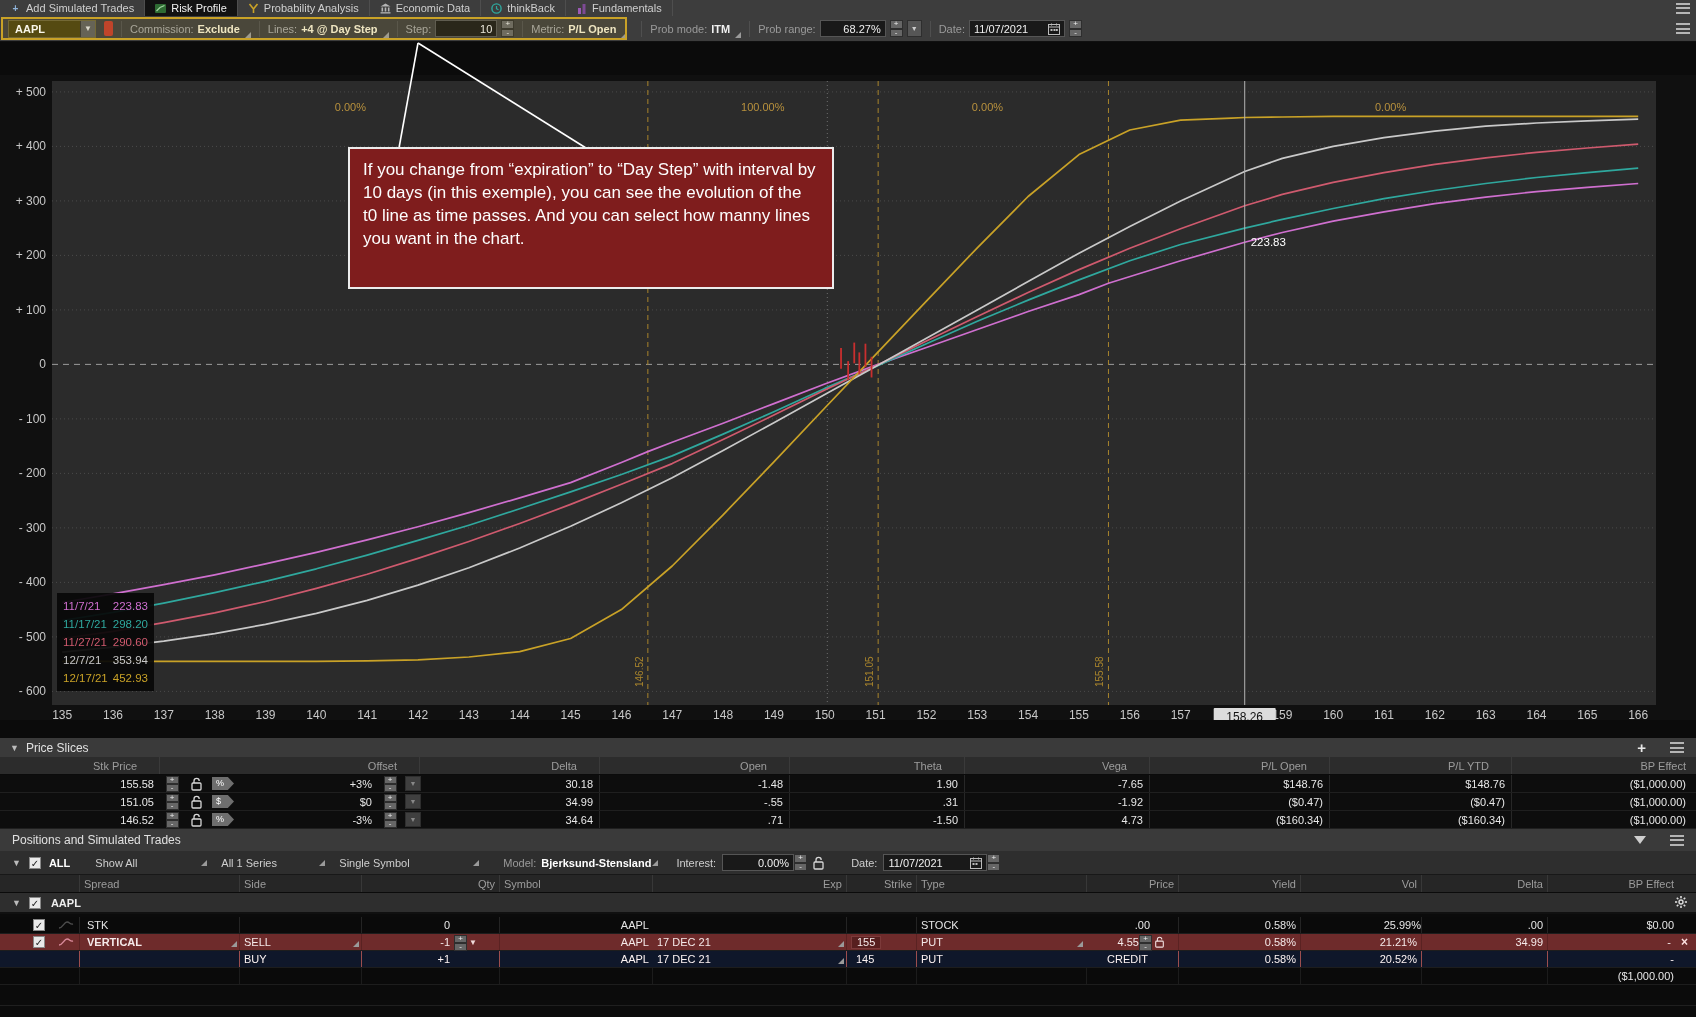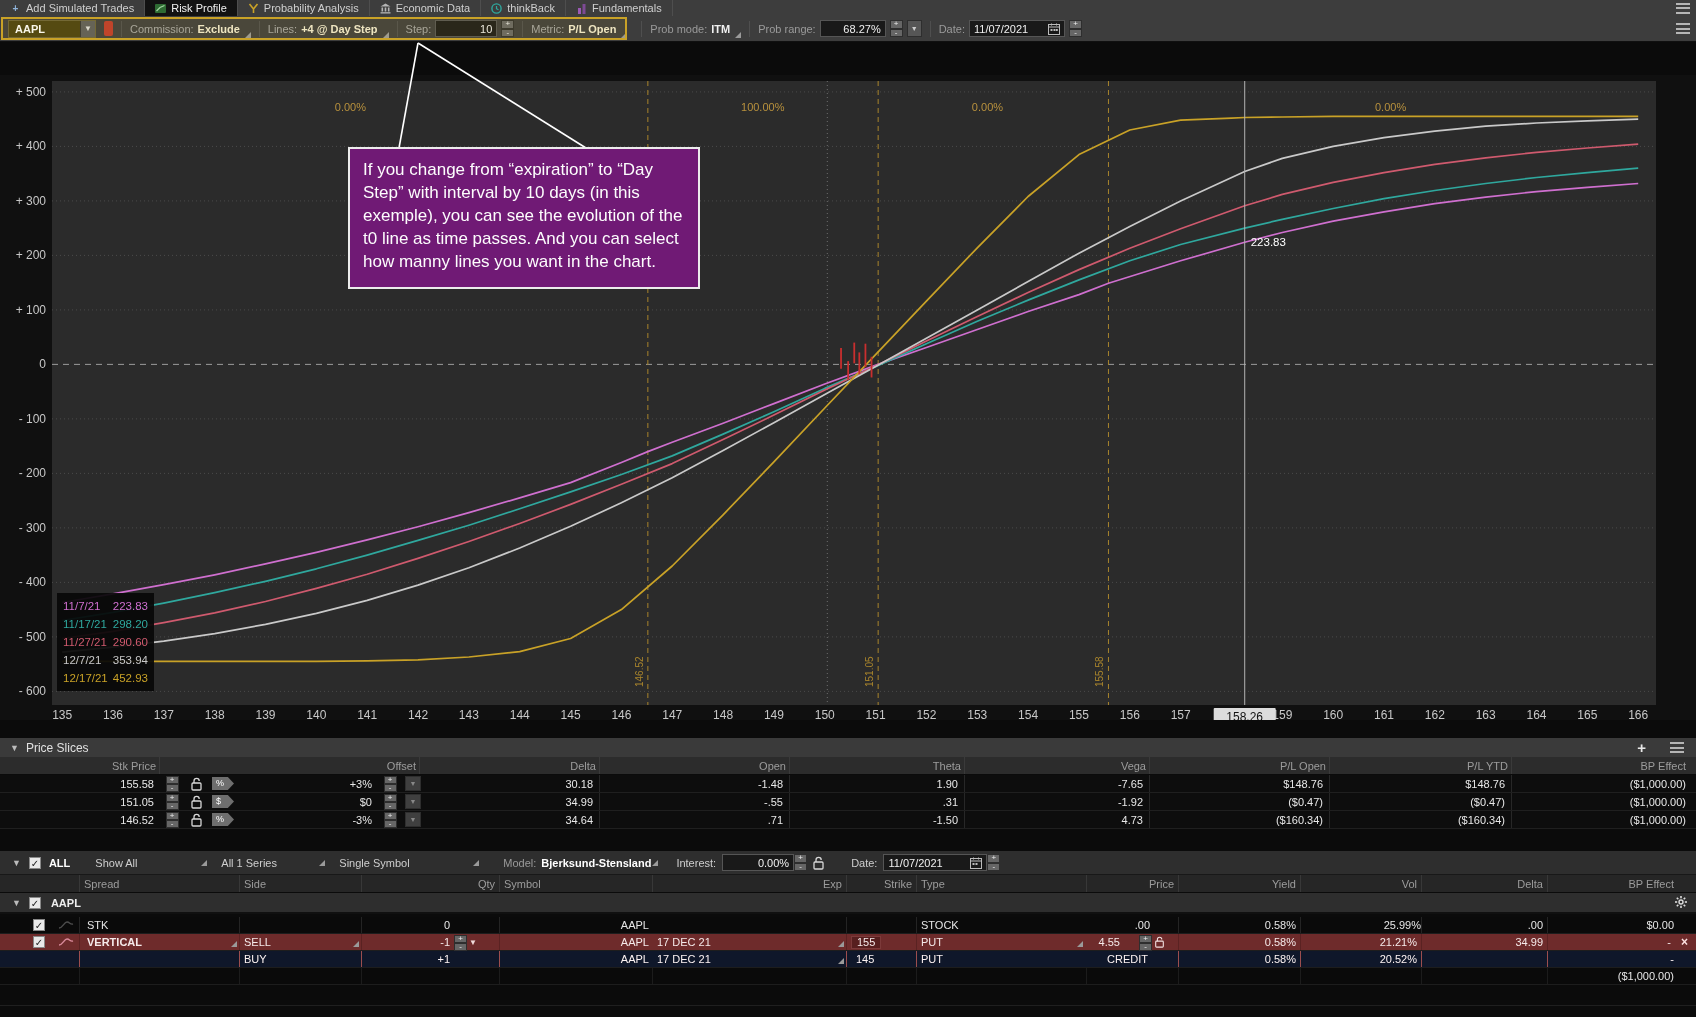--- a/index.html
+++ b/index.html
@@ -37,37 +37,37 @@
 
   
   .hintbar { position:absolute; left:0; top:42px; width:1696px; height:33px; background:#0d0d0d; display:flex; align-items:center; font-size:12px; color:#d6d6d6; }
   .chart-mini-icon { width:22px; height:20px; background:#8f8f8f; border-radius:3px; margin:0 12px 0 18px; display:flex; align-items:center; justify-content:center; }
   .hint-right { margin-left:auto; padding-right:16px; }
 
   
   .chart-wrap { position:absolute; left:0; top:75px; width:1696px; height:645px; background:#101010; }
   .legend-box { position:absolute; left:57px; top:518px; width:97px; background:rgba(8,8,8,.93); padding:4px 6px; z-index:30; }
   .legend-row { display:flex; justify-content:space-between; font-size:11.5px; line-height:18px; }
-  .annotation { position:absolute; left:348px; top:72px; width:352px; min-height:142px; background:#701a75; border:2px solid #ececec; padding:9px 13px; font-size:17px; line-height:1.36; color:#fdfdfd; z-index:35; }
+  .annotation { position:absolute; left:348px; top:72px; width:486px; min-height:142px; background:#7f1d1d; border:2px solid #ececec; padding:9px 13px; font-size:17px; line-height:1.36; color:#fdfdfd; z-index:35; }
   .callout-svg { position:absolute; left:0; top:42px; width:800px; height:112px; z-index:34; pointer-events:none; }
 
   
   .sec-bar { position:absolute; left:0; width:1696px; background:#3a3a3a; display:flex; align-items:center; font-size:12px; color:#e0e0e0; }
   .sec-bar .chev { margin:0 7px 0 10px; color:#bbb; font-size:9px; }
   .sec-icons { margin-left:auto; display:flex; align-items:center; gap:24px; padding-right:12px; }
   .plus-ic { color:#e8e8e8; font-size:15px; font-weight:bold; line-height:10px; }
   .filt-ic { width:0; height:0; border-left:6px solid transparent; border-right:6px solid transparent; border-top:8px solid #cfcfcf; }
 
   
   .ps-head, .ps-row { position:absolute; left:0; width:1696px; display:grid; align-items:center; font-size:11px; }
   .ps-head { grid-template-columns:160px 78px 182px 180px 190px 175px 185px 180px 182px 1fr; height:17px; background:#2c2c2c; color:#9c9c9c; }
   .ps-row  { grid-template-columns:160px 24px 24px 30px 140px 24px 22px 176px 190px 175px 185px 180px 182px 1fr; height:18px; background:#0d0d0d; border-bottom:1px solid #1f1f1f; color:#e8e8e8; }
   .cell-r { text-align:right; padding-right:6px; }
   .bd { border-right:1px solid #272727; height:100%; display:flex; align-items:center; justify-content:flex-end; padding-right:6px; }
-  .ps-head > div { border-right:1px solid #3a3a3a; height:100%; display:flex; align-items:center; justify-content:flex-end; padding-right:3px; }
+  .ps-head > div { border-right:1px solid #3a3a3a; height:100%; display:flex; align-items:center; justify-content:flex-end; padding-right:22px; }
   .ps-head > div.nb, .nb { border-right:none; }
   .icon-cell { display:flex; align-items:center; justify-content:center; height:100%; }
   .spin.sm { width:13px; height:15px; }
   .lock-ic { width:13px; height:14px; }
   .tag { width:22px; height:13px; background:#6e6e6e; color:#fff; font-size:9px; line-height:13px; padding-left:4px; clip-path:polygon(0 0,72% 0,100% 50%,72% 100%,0 100%); }
   .dd-box.dim { background:#3f3f3f; color:#888; height:15px; width:16px; }
 
   
   .pos-toolbar { position:absolute; left:0; width:1696px; height:24px; background:#2e2e2e; display:flex; align-items:center; font-size:11px; color:#cfcfcf; border-bottom:1px solid #181818; }
   .pos-head, .pos-row { position:absolute; left:0; width:1696px; display:grid; align-items:center; font-size:11px; }
@@ -481,20 +481,31 @@
       </div>
     <div class="bd">34.64</div>
     <div class="bd">.71</div>
     <div class="bd">-1.50</div>
     <div class="bd">4.73</div>
     <div class="bd">($160.34)</div>
     <div class="bd">($160.34)</div>
     <div class="bd nb" style="padding-right:10px;">($1,000.00)</div>
   </div>
 
+  <div class="sec-bar" style="top:829px; height:22px;">
+    <span style="margin-left:12px;">Positions and Simulated Trades</span>
+    <span class="sec-icons">
+      <span class="filt-ic"></span>
+      <span class="list-icon">
+          <i></i>
+          <i></i>
+          <i></i>
+        </span>
+    </span>
+  </div>
 
   <div class="pos-toolbar" style="top:851px;">
     <span class="chev-sm" style="margin:0 8px 0 12px;">▼</span>
     <span class="checkbox">✓</span>
     <span style="margin:0 25px 0 8px; font-weight:bold; color:#fff;">ALL</span>
     <span style="display:flex; align-items:center; width:112px;">
         <span>Show All</span>
         <span class="dd-corner" style="margin-left:auto;"></span>
       </span>
     <span style="display:flex; align-items:center; width:104px; margin-left:14px;">
@@ -631,21 +642,21 @@
         <span>17 DEC 21</span>
         <span class="dd-corner" style="margin-left:auto; margin-right:2px;"></span>
       </div>
     <div class="vsep" style="padding-left:4px;">
         <span class="strike-inp">155</span>
       </div>
     <div style="padding-left:4px;">
         <span>PUT</span>
         <span class="dd-corner" style="margin-left:auto; margin-right:4px;"></span>
       </div>
-    <div style="justify-content:flex-end; padding-right:19px;">4.55</div>
+    <div style="justify-content:flex-end; padding-right:0;">4.55</div>
     <div class="vsep" style="gap:2px;">
       <span class="spin sm">
           <b>+</b>
           <b>-</b>
         </span>
       <svg class="lock-ic" style="width:11px;" viewBox="0 0 13 14">
           <rect x="2" y="6" width="9" height="7" rx="1" fill="none" stroke="#f0e0e0" stroke-width="1.3"></rect>
           <path d="M4 6 V4 a2.6 2.6 0 0 1 5.2 0" fill="none" stroke="#f0e0e0" stroke-width="1.3"></path>
         </svg>
     </div>

